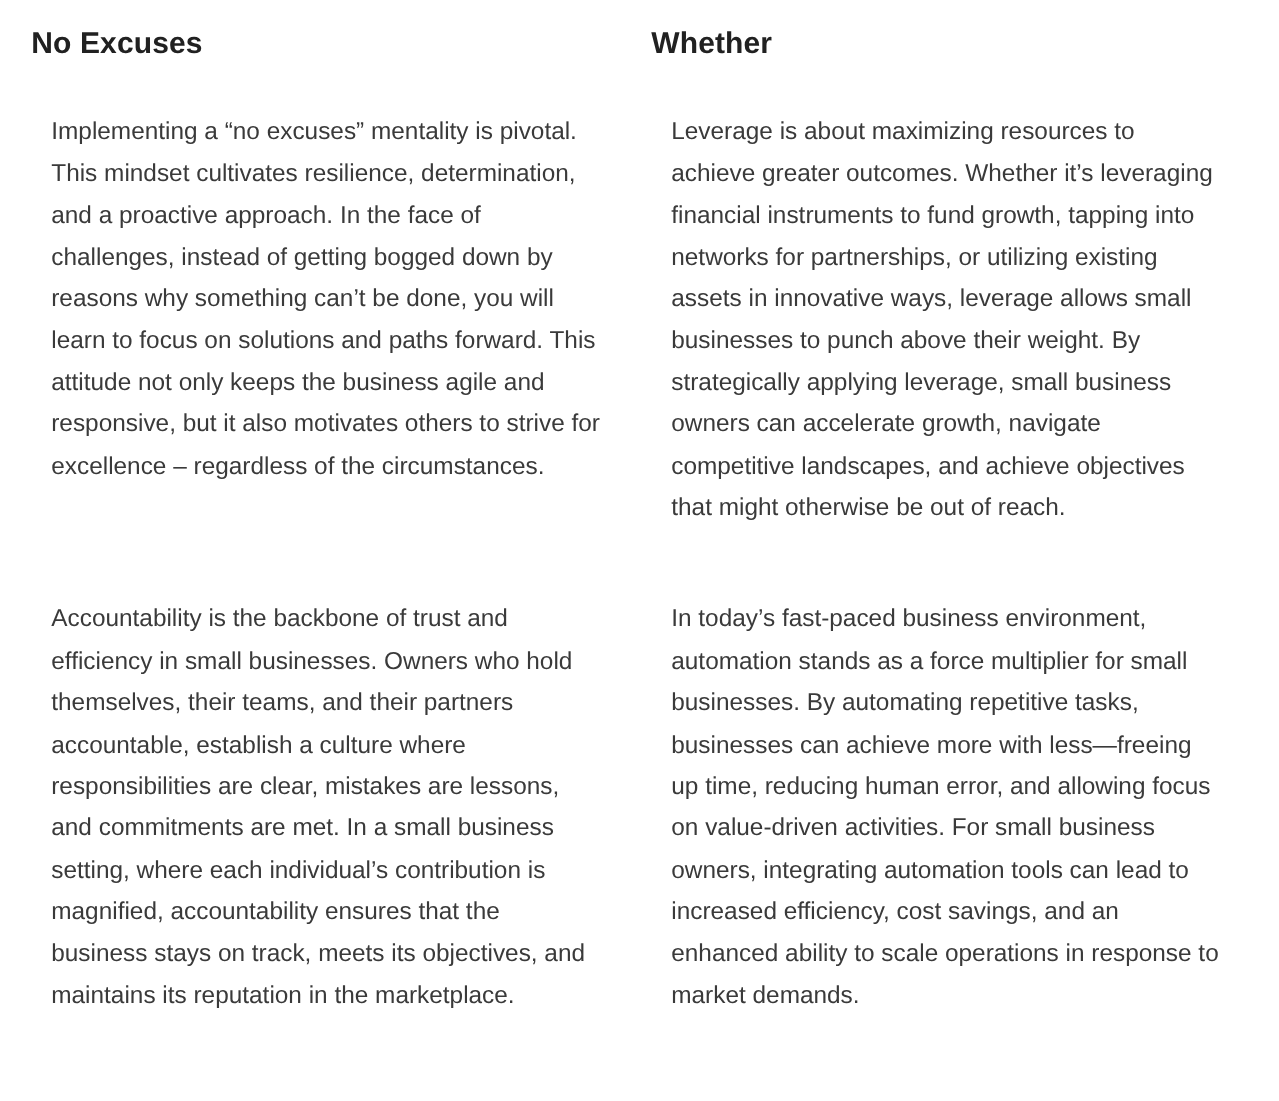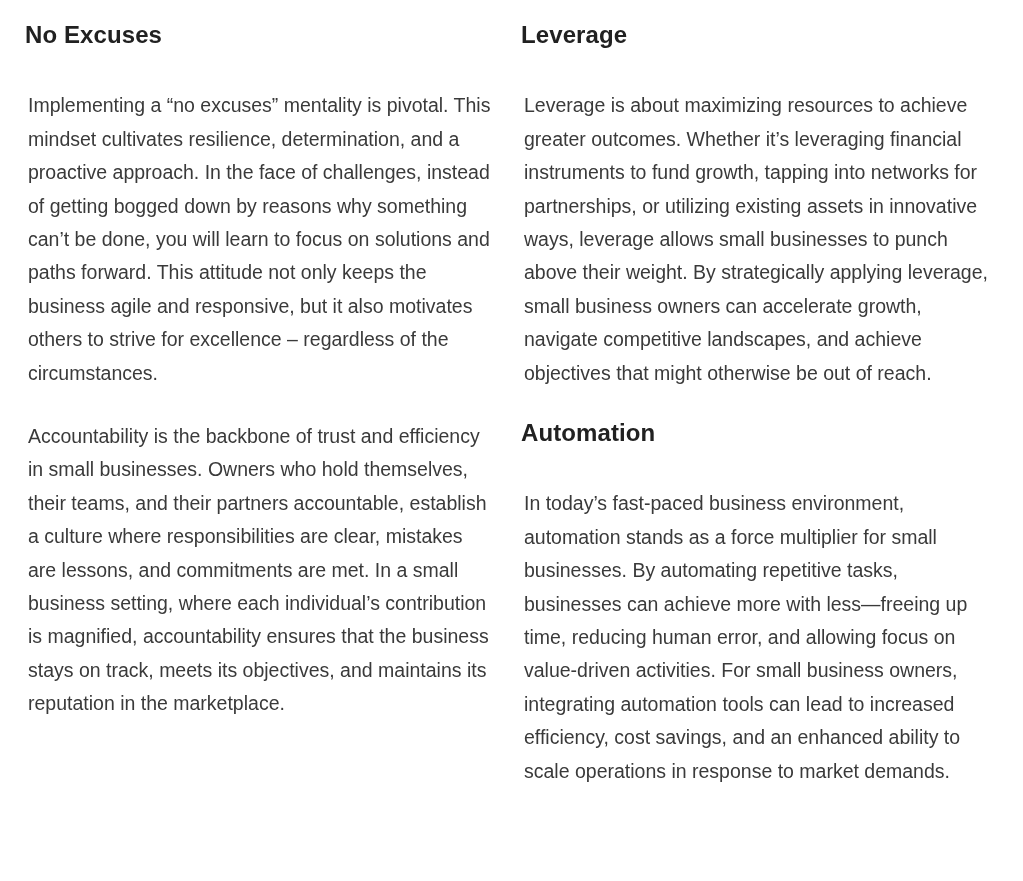--- a/index.html
+++ b/index.html
@@ -25,44 +25,43 @@
   }
   .section h2 {
     margin: 0 0 38px 0;
     font-size: 24px;
     line-height: 1.35;
     font-weight: 700;
     color: #212121;
     letter-spacing: 0.1px;
   }
   .section p {
-    margin: 3px;
+    margin: 16px;
     font-size: 19.5px;
     line-height: 33.4px;
     font-weight: 400;
     color: #3a3a3a;
   }
 </style>
 </head>
 <body>
 
 <main class="content-grid">
 
   <section class="section">
     <h2>No Excuses</h2>
     <p>Implementing a “no excuses” mentality is pivotal. This mindset cultivates resilience, determination, and a proactive approach. In the face of challenges, instead of getting bogged down by reasons why something can’t be done, you will learn to focus on solutions and paths forward. This attitude not only keeps the business agile and responsive, but it also motivates others to strive for excellence – regardless of the circumstances.</p>
   </section>
 
   <section class="section">
-    <h2>Leverage</h2>
+    <h2>Whether</h2>
     <p>Leverage is about maximizing resources to achieve greater outcomes. Whether it’s leveraging financial instruments to fund growth, tapping into networks for partnerships, or utilizing existing assets in innovative ways, leverage allows small businesses to punch above their weight. By strategically applying leverage, small business owners can accelerate growth, navigate competitive landscapes, and achieve objectives that might otherwise be out of reach.</p>
   </section>
 
   <section class="section">
     <p>Accountability is the backbone of trust and efficiency in small businesses. Owners who hold themselves, their teams, and their partners accountable, establish a culture where responsibilities are clear, mistakes are lessons, and commitments are met. In a small business setting, where each individual’s contribution is magnified, accountability ensures that the business stays on track, meets its objectives, and maintains its reputation in the marketplace.</p>
   </section>
 
   <section class="section">
-    <h2>Automation</h2>
     <p>In today’s fast-paced business environment, automation stands as a force multiplier for small businesses. By automating repetitive tasks, businesses can achieve more with less—freeing up time, reducing human error, and allowing focus on value-driven activities. For small business owners, integrating automation tools can lead to increased efficiency, cost savings, and an enhanced ability to scale operations in response to market demands.</p>
   </section>
 
 </main>
 
 </body></html>

